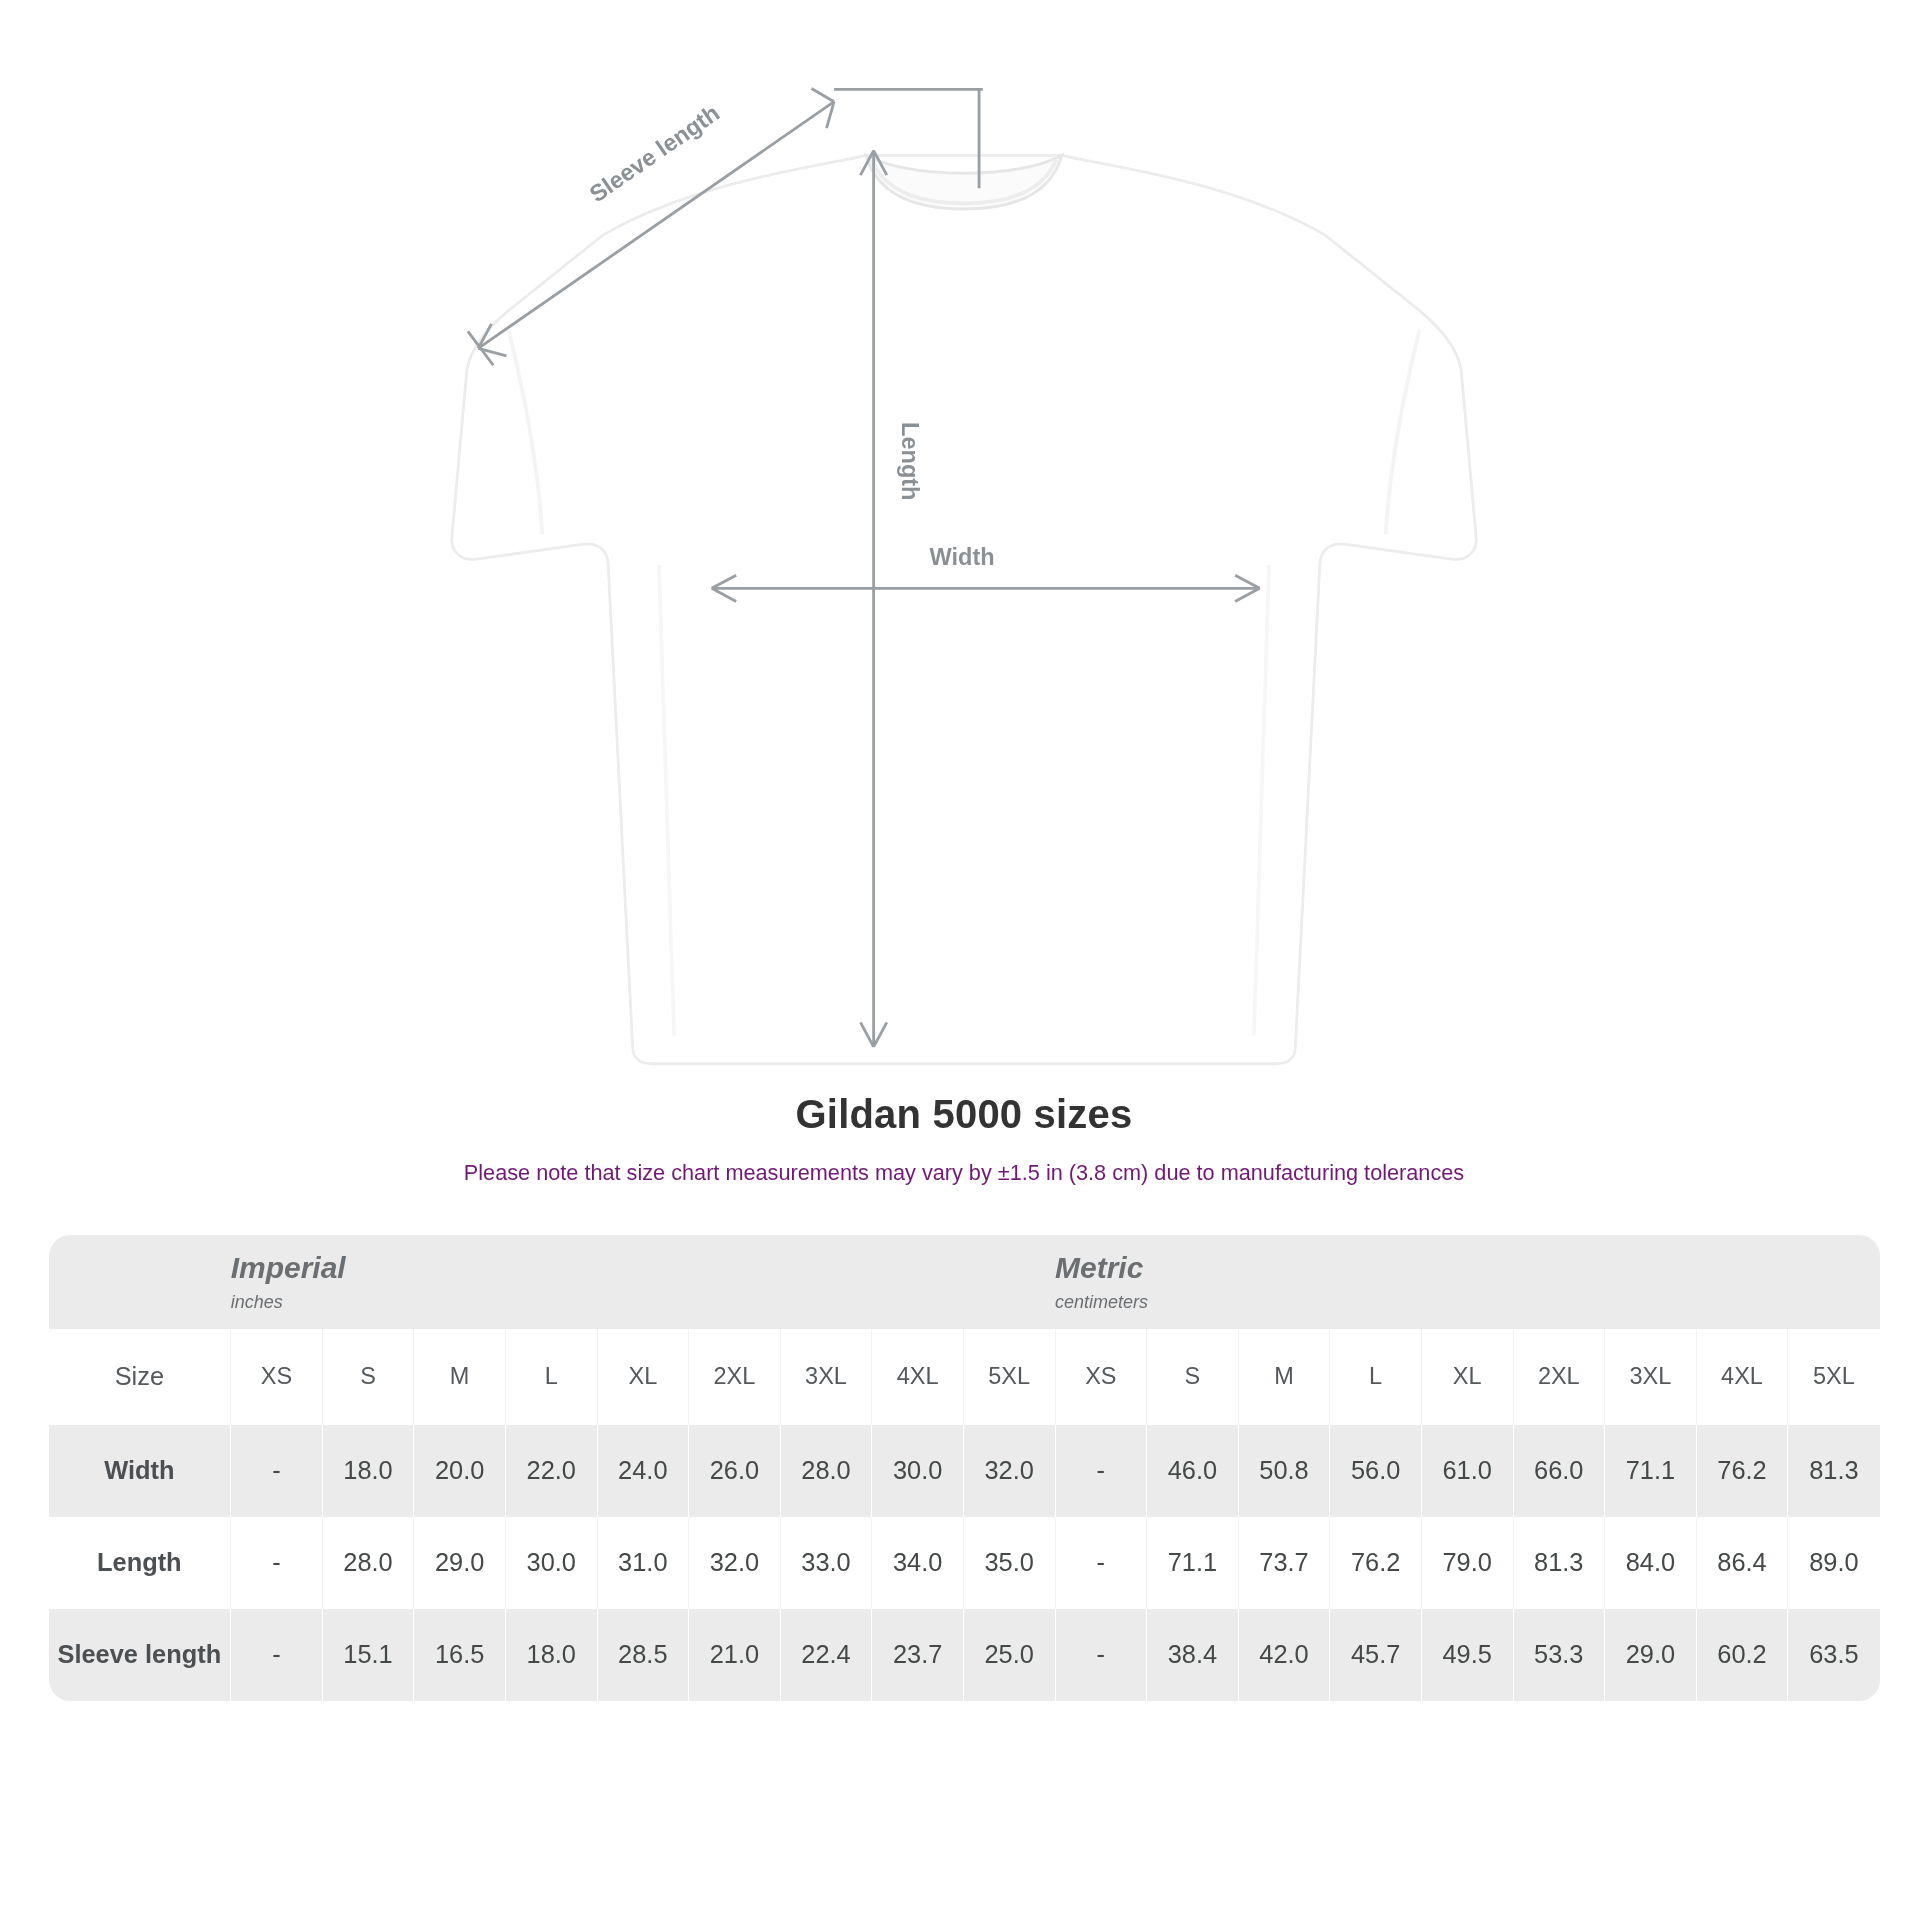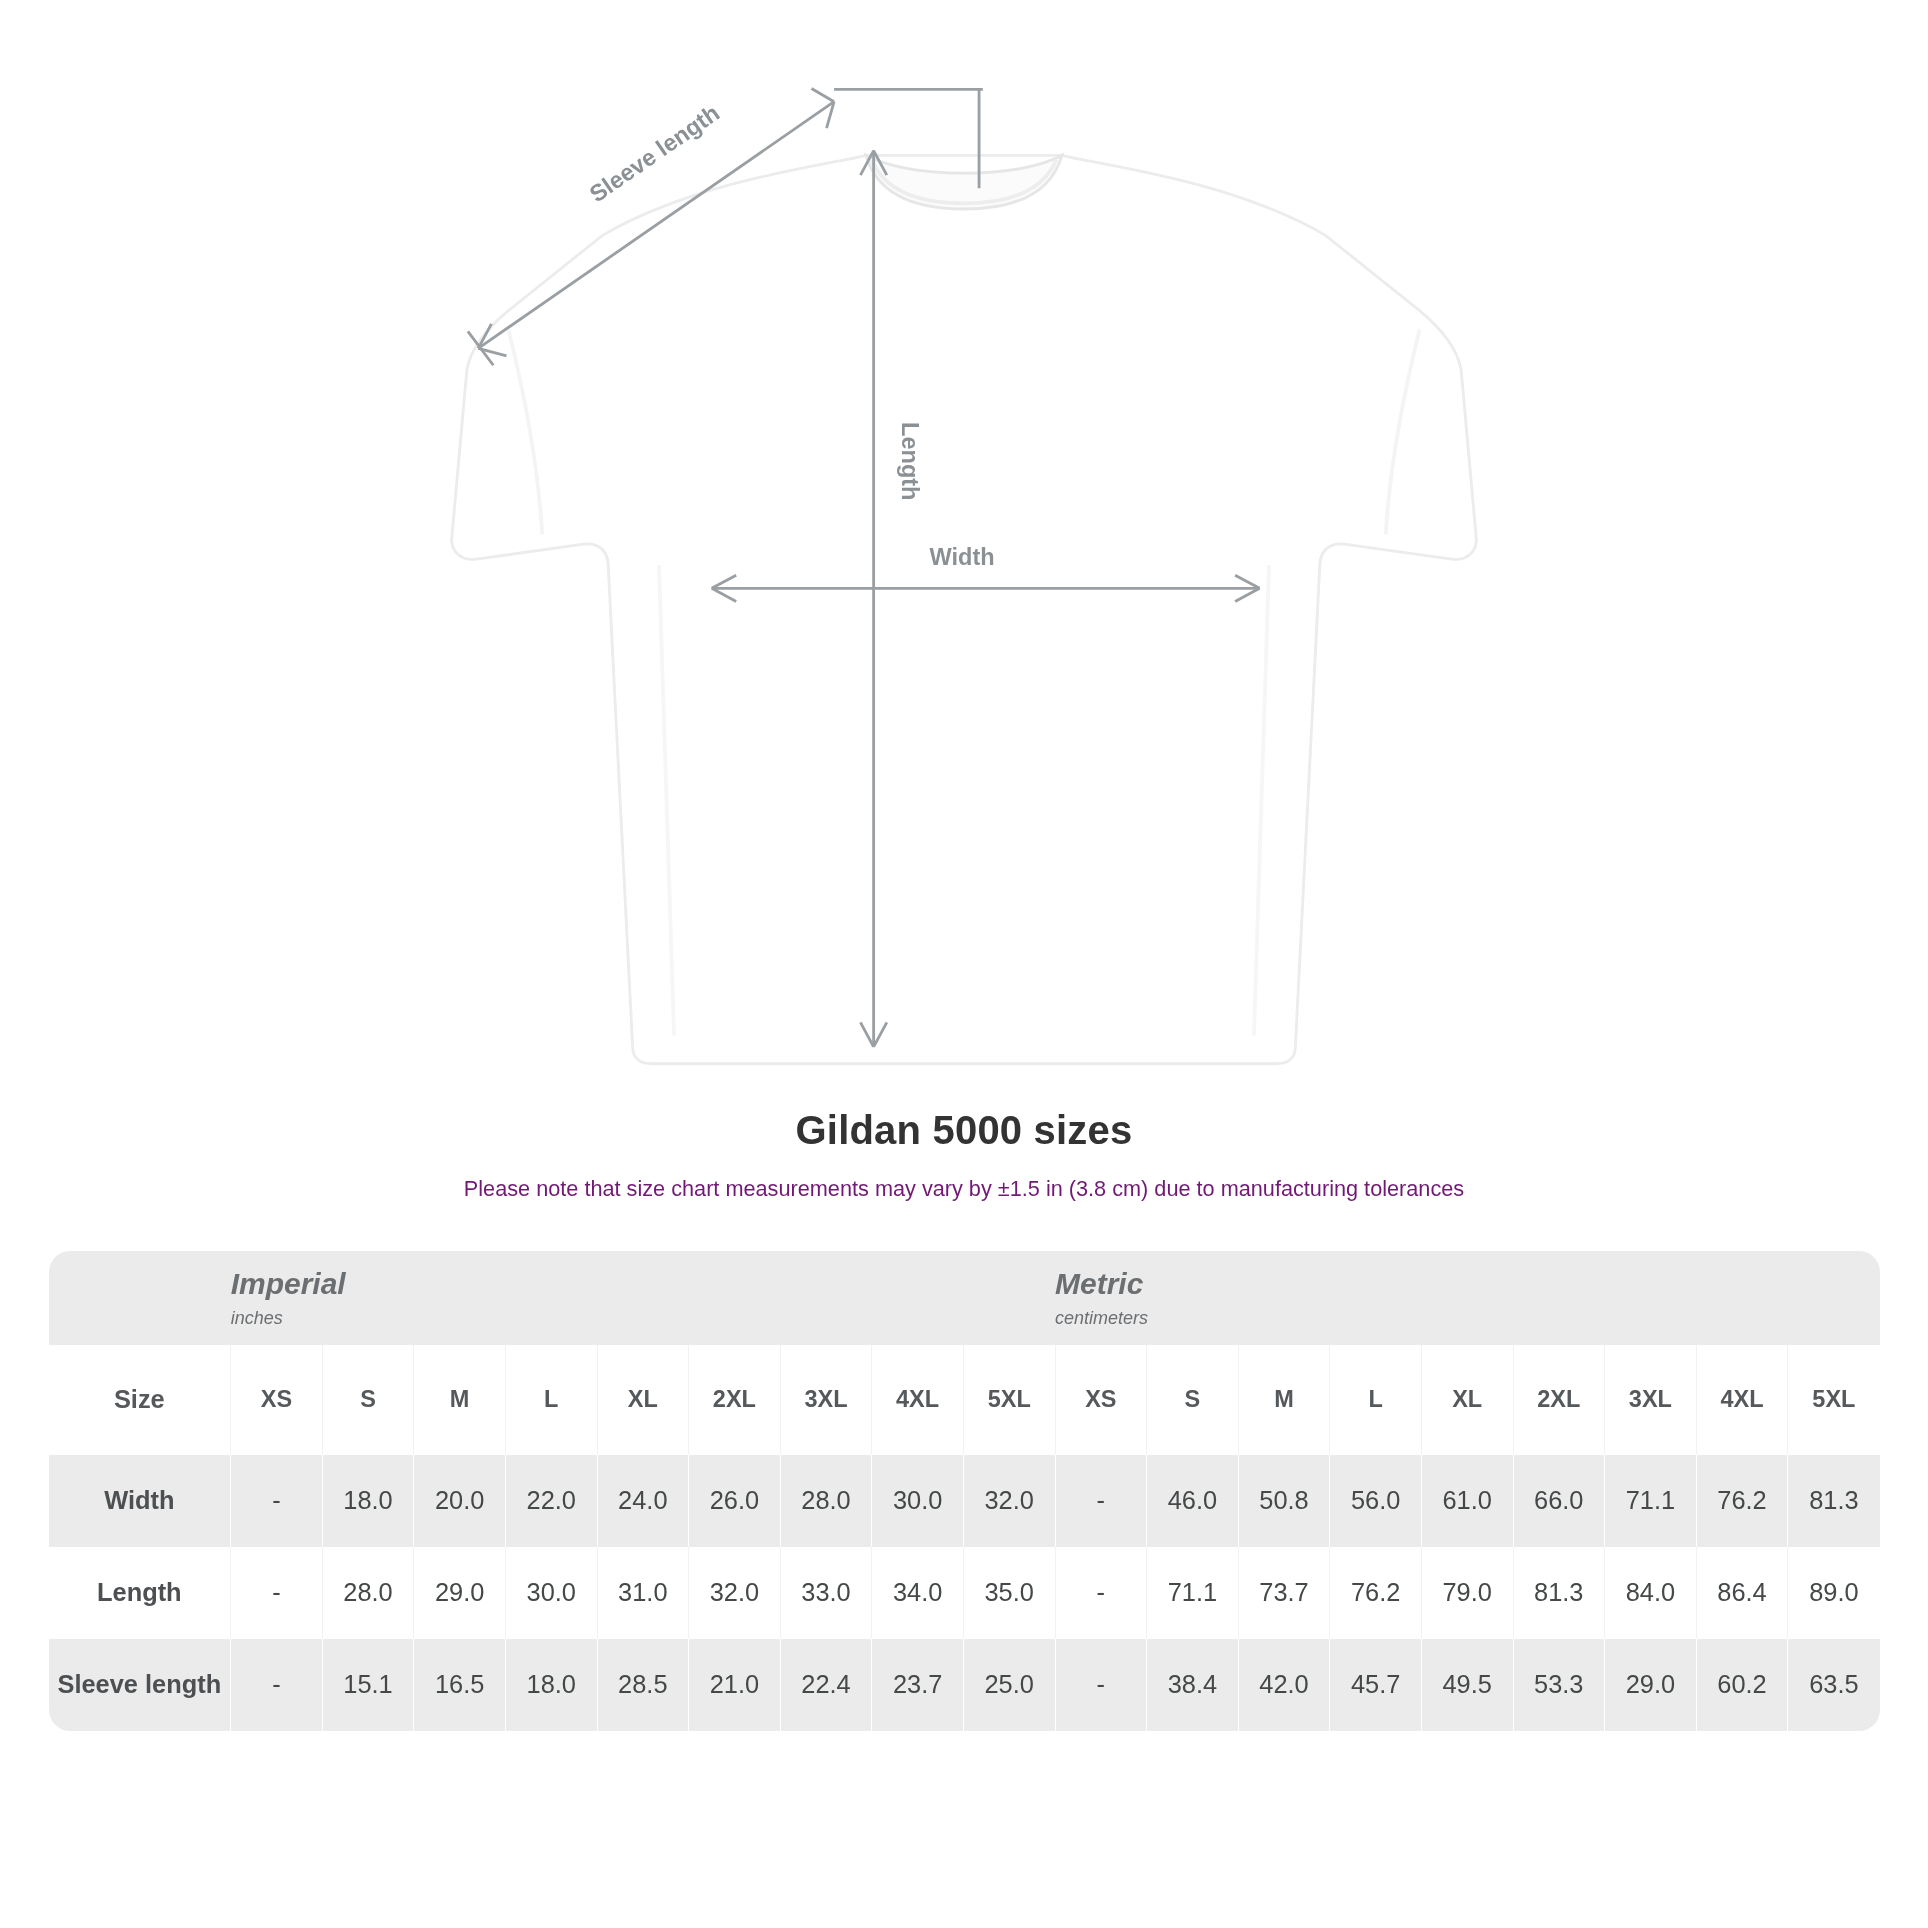--- a/index.html
+++ b/index.html
@@ -31,21 +31,21 @@
     left: 0;
     top: 0;
   }
 
   
   .chart-title {
     text-align: center;
     font-size: 40px;
     font-weight: bold;
     color: #333333;
-    margin: 16px;
+    margin: 0;
     padding: 0;
     letter-spacing: 0.2px;
   }
   .chart-note {
     text-align: center;
     font-size: 21.7px;
     color: #701a75;
     margin-top: 22.6px;
   }
 
@@ -78,26 +78,26 @@
   .unit-head .u-sub {
     font-size: 18px;
     font-style: italic;
     color: #6b6f72;
     margin-top: 5.6px;
   }
   .corner-tl { background: #ebebeb; border-top-left-radius: 21px; }
   .corner-tr { background: #ebebeb; border-top-right-radius: 21px; }
 
   .hdr-row td {
-    height: 110px;
+    height: 96px;
     background: #ffffff;
     text-align: center;
     vertical-align: middle;
     font-size: 23.5px;
-    font-weight: bold;
+    font-weight: normal;
     color: #55595c;
     border-right: 1.9px solid #f2f2f2;
   }
   .hdr-row td:last-child { border-right: none; }
   .hdr-row td.rowlabel {
     font-size: 25.4px;
   }
 
   .data-row td {
     height: 92px;

